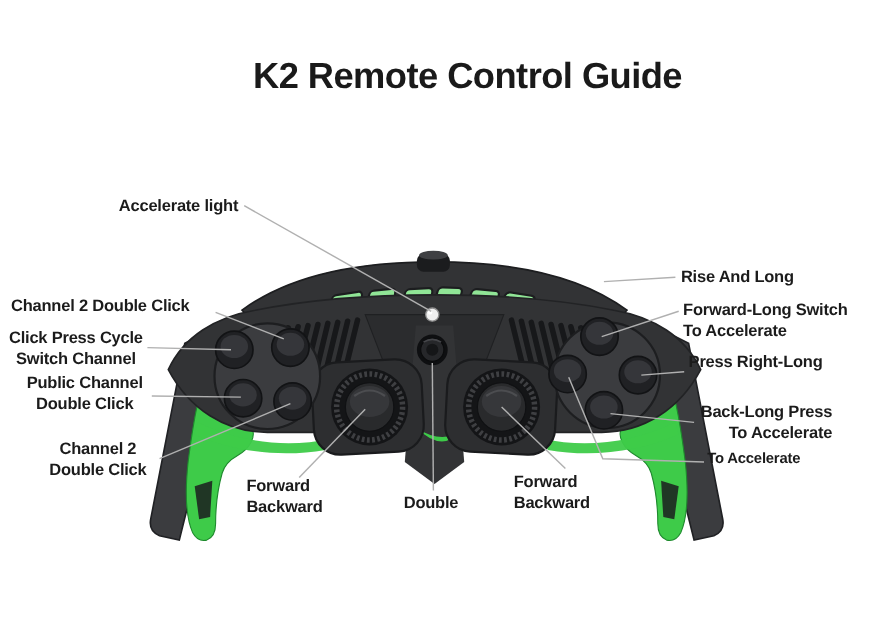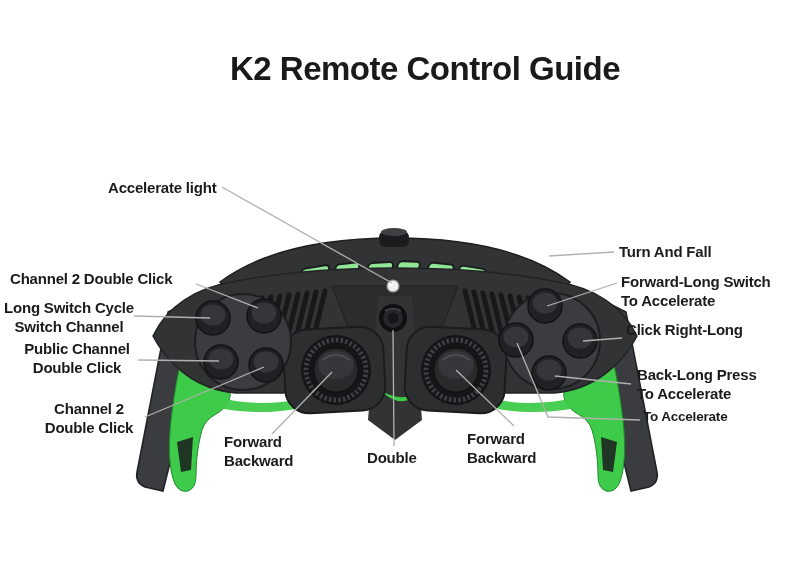--- a/index.html
+++ b/index.html
@@ -204,21 +204,21 @@
 
   <div class="callout" style="left:108px;top:178px;">
     <span>Accelerate light</span>
   </div>
 
   <div class="callout" style="left:10px;top:269px;">
     <span>Channel 2 Double Click</span>
   </div>
 
   <div class="callout center" style="left:0px;top:298px;width:138px;">
-    <span>Long Switch Cycle</span>
+    <span>Click Press Cycle</span>
     <span>Switch Channel</span>
   </div>
 
   <div class="callout center" style="left:14px;top:339px;width:126px;">
     <span>Public Channel</span>
     <span>Double Click</span>
   </div>
 
   <div class="callout center" style="left:34px;top:399px;width:110px;">
     <span>Channel 2</span>
@@ -233,33 +233,33 @@
   <div class="callout" style="left:367px;top:448px;">
     <span>Double</span>
   </div>
 
   <div class="callout" style="left:467px;top:429px;">
     <span>Forward</span>
     <span>Backward</span>
   </div>
 
   <div class="callout" style="left:619px;top:242px;">
-    <span>Turn And Fall</span>
+    <span>Rise And Long</span>
   </div>
 
   <div class="callout" style="left:621px;top:272px;">
     <span>Forward-Long Switch</span>
     <span>To Accelerate</span>
   </div>
 
   <div class="callout" style="left:626px;top:320px;">
-    <span>Click Right-Long</span>
-  </div>
-
-  <div class="callout" style="left:637px;top:365px;">
+    <span>Press Right-Long</span>
+  </div>
+
+  <div class="callout" style="left:637px;top:365px;text-align:right;">
     <span>Back-Long Press</span>
     <span>To Accelerate</span>
   </div>
 
   <div class="callout small" style="left:643px;top:408px;">
     <span>To Accelerate</span>
   </div>
 
 </div>
 

